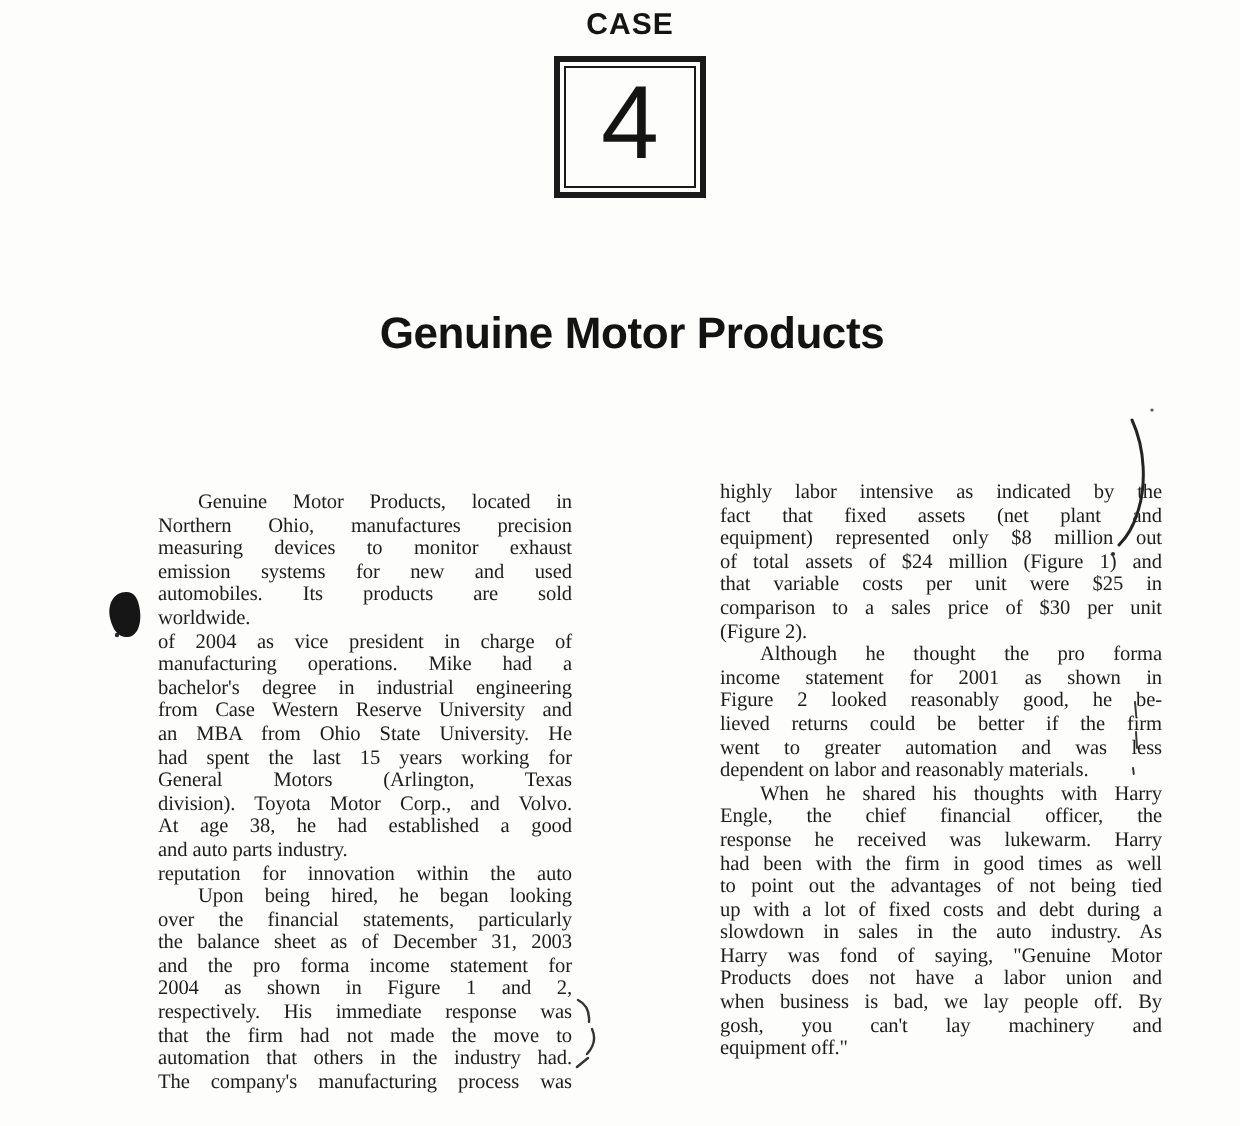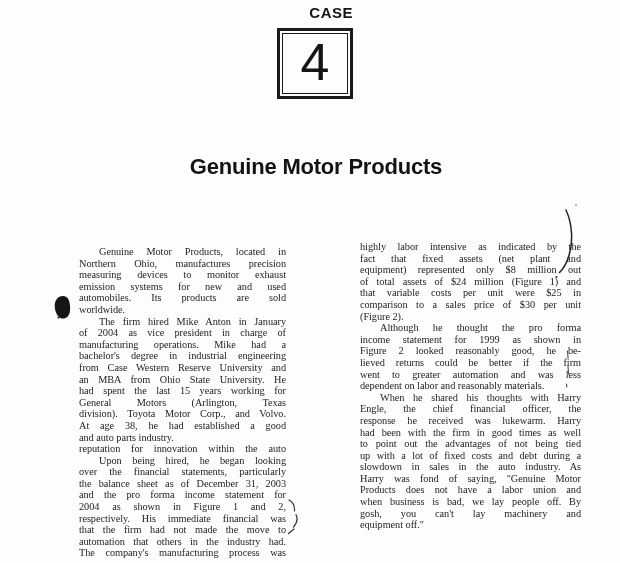--- a/index.html
+++ b/index.html
@@ -14,21 +14,21 @@
     position: absolute;
     left: 0; top: 0;
     width: 620px; height: 563px;
     background: #fdfdfc;
     color: #1c1c1c;
     overflow: hidden;
   }
   .case-label {
     position: absolute;
     left: 277px; top: 4px; width: 76px;
-    text-align: right;
+    text-align: center;
     font-family: "Liberation Sans", sans-serif;
     font-weight: bold;
     font-size: 15px;
     letter-spacing: 0.5px;
     color: #151515;
   }
   .case-box {
     position: absolute;
     left: 277px; top: 28px;
     width: 76px; height: 71px;
@@ -110,59 +110,58 @@
   <div class="col col-left">
       <div class="paragraph">
         <div class="line indent">Genuine Motor Products, located in</div>
         <div class="line">Northern Ohio, manufactures precision</div>
         <div class="line">measuring devices to monitor exhaust</div>
         <div class="line">emission systems for new and used</div>
         <div class="line">automobiles. Its products are sold</div>
         <div class="line para-end">worldwide.</div>
       </div>
       <div class="paragraph">
-        <div class="line indent">The firm hired Mike Anton in January</div>
         <div class="line">of 2004 as vice president in charge of</div>
         <div class="line">manufacturing operations. Mike had a</div>
         <div class="line">bachelor's degree in industrial engineering</div>
         <div class="line">from Case Western Reserve University and</div>
         <div class="line">an MBA from Ohio State University. He</div>
         <div class="line">had spent the last 15 years working for</div>
         <div class="line">General Motors (Arlington, Texas</div>
         <div class="line">division). Toyota Motor Corp., and Volvo.</div>
         <div class="line">At age 38, he had established a good</div>
         <div class="line para-end">and auto parts industry.</div>
         <div class="line">reputation for innovation within the auto</div>
       </div>
       <div class="paragraph">
         <div class="line indent">Upon being hired, he began looking</div>
         <div class="line">over the financial statements, particularly</div>
         <div class="line">the balance sheet as of December 31, 2003</div>
         <div class="line">and the pro forma income statement for</div>
         <div class="line">2004 as shown in Figure 1 and 2,</div>
-        <div class="line">respectively. His immediate financial was</div>
+        <div class="line">respectively. His immediate response was</div>
         <div class="line">that the firm had not made the move to</div>
         <div class="line">automation that others in the industry had.</div>
         <div class="line">The company's manufacturing process was</div>
       </div>
     </div>
 
   <div class="col col-right">
       <div class="paragraph">
         <div class="line">highly labor intensive as indicated by the</div>
         <div class="line">fact that fixed assets (net plant and</div>
         <div class="line">equipment) represented only $8 million out</div>
         <div class="line">of total assets of $24 million (Figure 1) and</div>
         <div class="line">that variable costs per unit were $25 in</div>
         <div class="line">comparison to a sales price of $30 per unit</div>
         <div class="line para-end">(Figure 2).</div>
       </div>
       <div class="paragraph">
         <div class="line indent">Although he thought the pro forma</div>
-        <div class="line">income statement for 1999 as shown in</div>
+        <div class="line">income statement for 2001 as shown in</div>
         <div class="line">Figure 2 looked reasonably good, he be-</div>
         <div class="line">lieved returns could be better if the firm</div>
         <div class="line">went to greater automation and was less</div>
         <div class="line para-end">dependent on labor and reasonably materials.</div>
       </div>
       <div class="paragraph">
         <div class="line indent">When he shared his thoughts with Harry</div>
         <div class="line">Engle, the chief financial officer, the</div>
         <div class="line">response he received was lukewarm. Harry</div>
         <div class="line">had been with the firm in good times as well</div>

